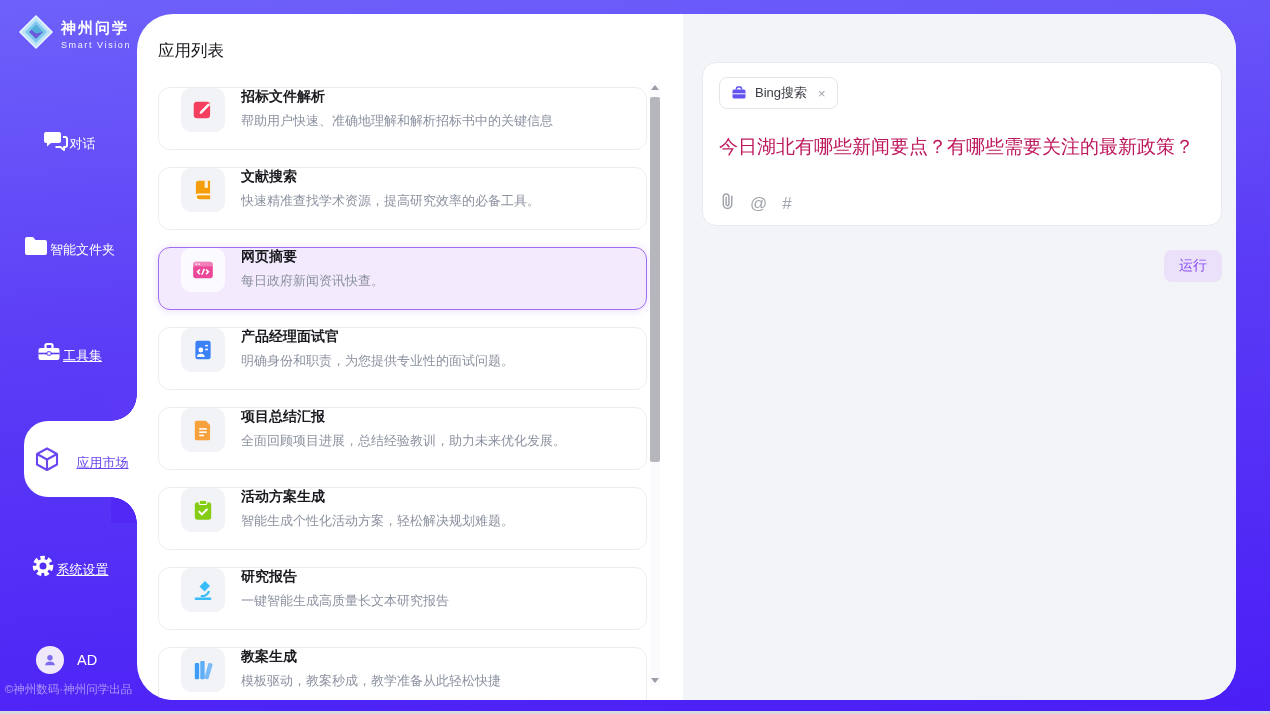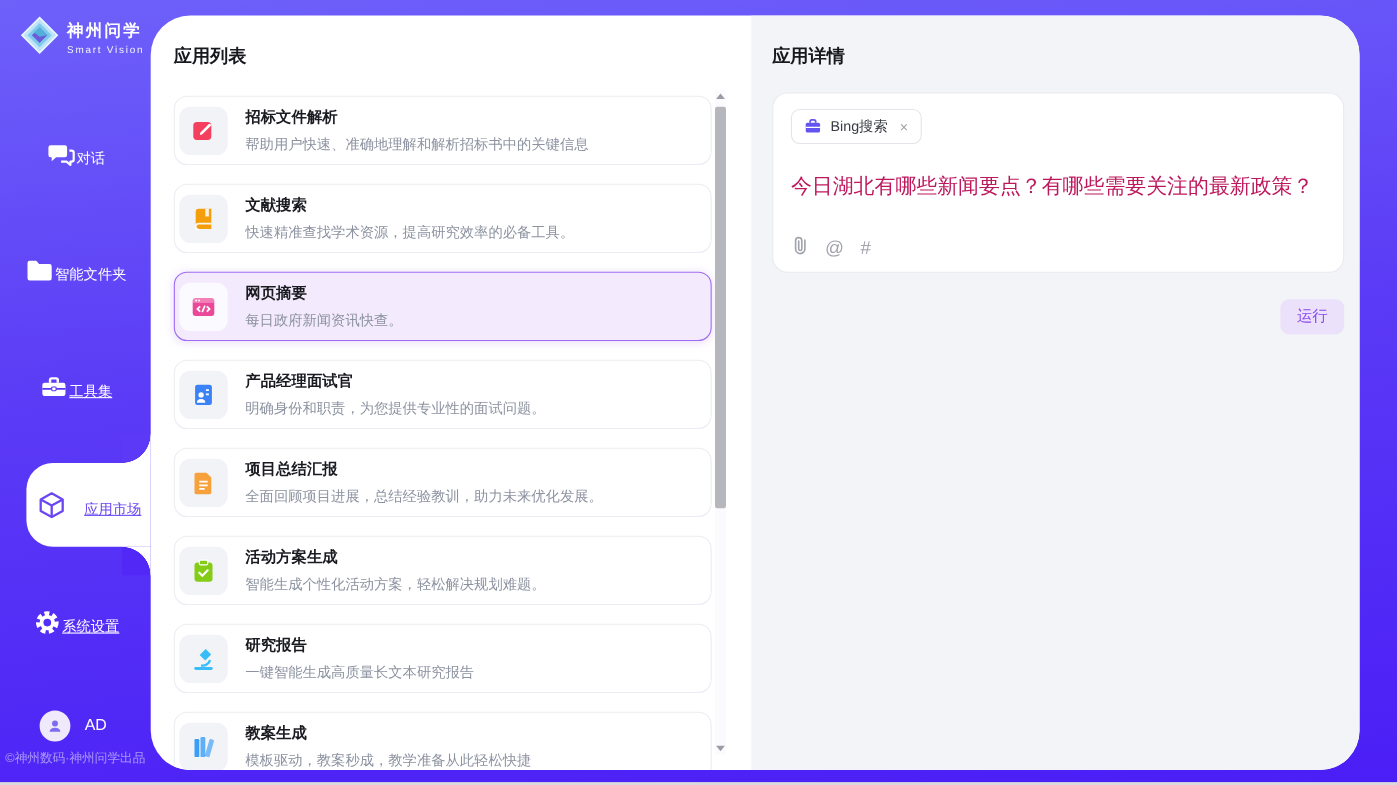--- a/index.html
+++ b/index.html
@@ -46,24 +46,24 @@
   .avatar { width:28px; height:28px; border-radius:50%; background:#efe9fb;
     display:flex; align-items:center; justify-content:center; }
   .copyright { position:absolute; left:0; top:682px; width:137px; text-align:center;
     color:rgba(255,255,255,.5); font-size:11.5px; }
 
   
   .panel { position:absolute; left:137px; top:14px; width:1099px; height:686px;
     border-radius:36px; overflow:hidden; display:flex; background:#fff; }
 
   .list-section { width:546px; position:relative; padding:26px 0 0 21px; }
-  .section-title { font-size:16.5px; font-weight:bold; color:#17181d; }
+  .section-title { font-size:16.5px; font-weight:normal; color:#17181d; }
   .cards { margin-top:25px; width:489px; }
   .card { width:489px; height:63px; border:1px solid #ecedf2; border-radius:12px; background:#fff;
-    display:flex; align-items:center; padding:0 4px; margin-bottom:17px; cursor:pointer;font-family:Liberation Serif, serif; }
+    display:flex; align-items:flex-start; padding:0 22px; margin-bottom:17px; cursor:pointer;font-family:Liberation Serif, serif; }
   .card.active { background:#f3eafd; border:1px solid #a06df2; box-shadow:0 1px 8px rgba(140,80,230,.18); }
   .app-icon { width:44px; height:44px; border-radius:10px; background:#f1f3f7; flex:none;
     display:flex; align-items:center; justify-content:center; }
   .card.active .app-icon { background:#fbfaff; }
   .card-text { margin-left:16px; overflow:hidden; white-space:nowrap; }
   .card-title { font-size:14px; font-weight:bold; color:#1a1b20; }
   .card-desc { font-size:13px; color:#8c92a0; margin-top:6px; }
 
   .scrollbar { position:absolute; right:23px; top:68px; width:10px; height:604px; background:#fbfbfd; }
   .sb-arrow { position:absolute; left:1px; width:0; height:0; border-left:4px solid transparent;
@@ -318,21 +318,20 @@
         </div>
 
       <div class="scrollbar">
         <div class="sb-arrow sb-up"></div>
         <div class="sb-thumb"></div>
         <div class="sb-arrow sb-down"></div>
       </div>
     </div>
 
     <div class="detail-section">
-      <div class="section-title">应用详情</div>
 
       <div class="detail-card">
         <span class="tool-tag">
           <svg width="16" height="16" viewBox="0 0 16 16">
             <rect x="1.5" y="4.5" width="13" height="9" rx="1.5" fill="#6353f0"></rect>
             <path d="M5.5 4.5 v-1 a1.5 1.5 0 0 1 1.5 -1.5 h2 a1.5 1.5 0 0 1 1.5 1.5 v1" stroke="#6353f0" stroke-width="1.6" fill="none"></path>
             <line x1="1.5" y1="8.8" x2="14.5" y2="8.8" stroke="#fff" stroke-width="1"></line>
           </svg>
           <span>Bing搜索</span>
           <span class="tag-close">×</span>

